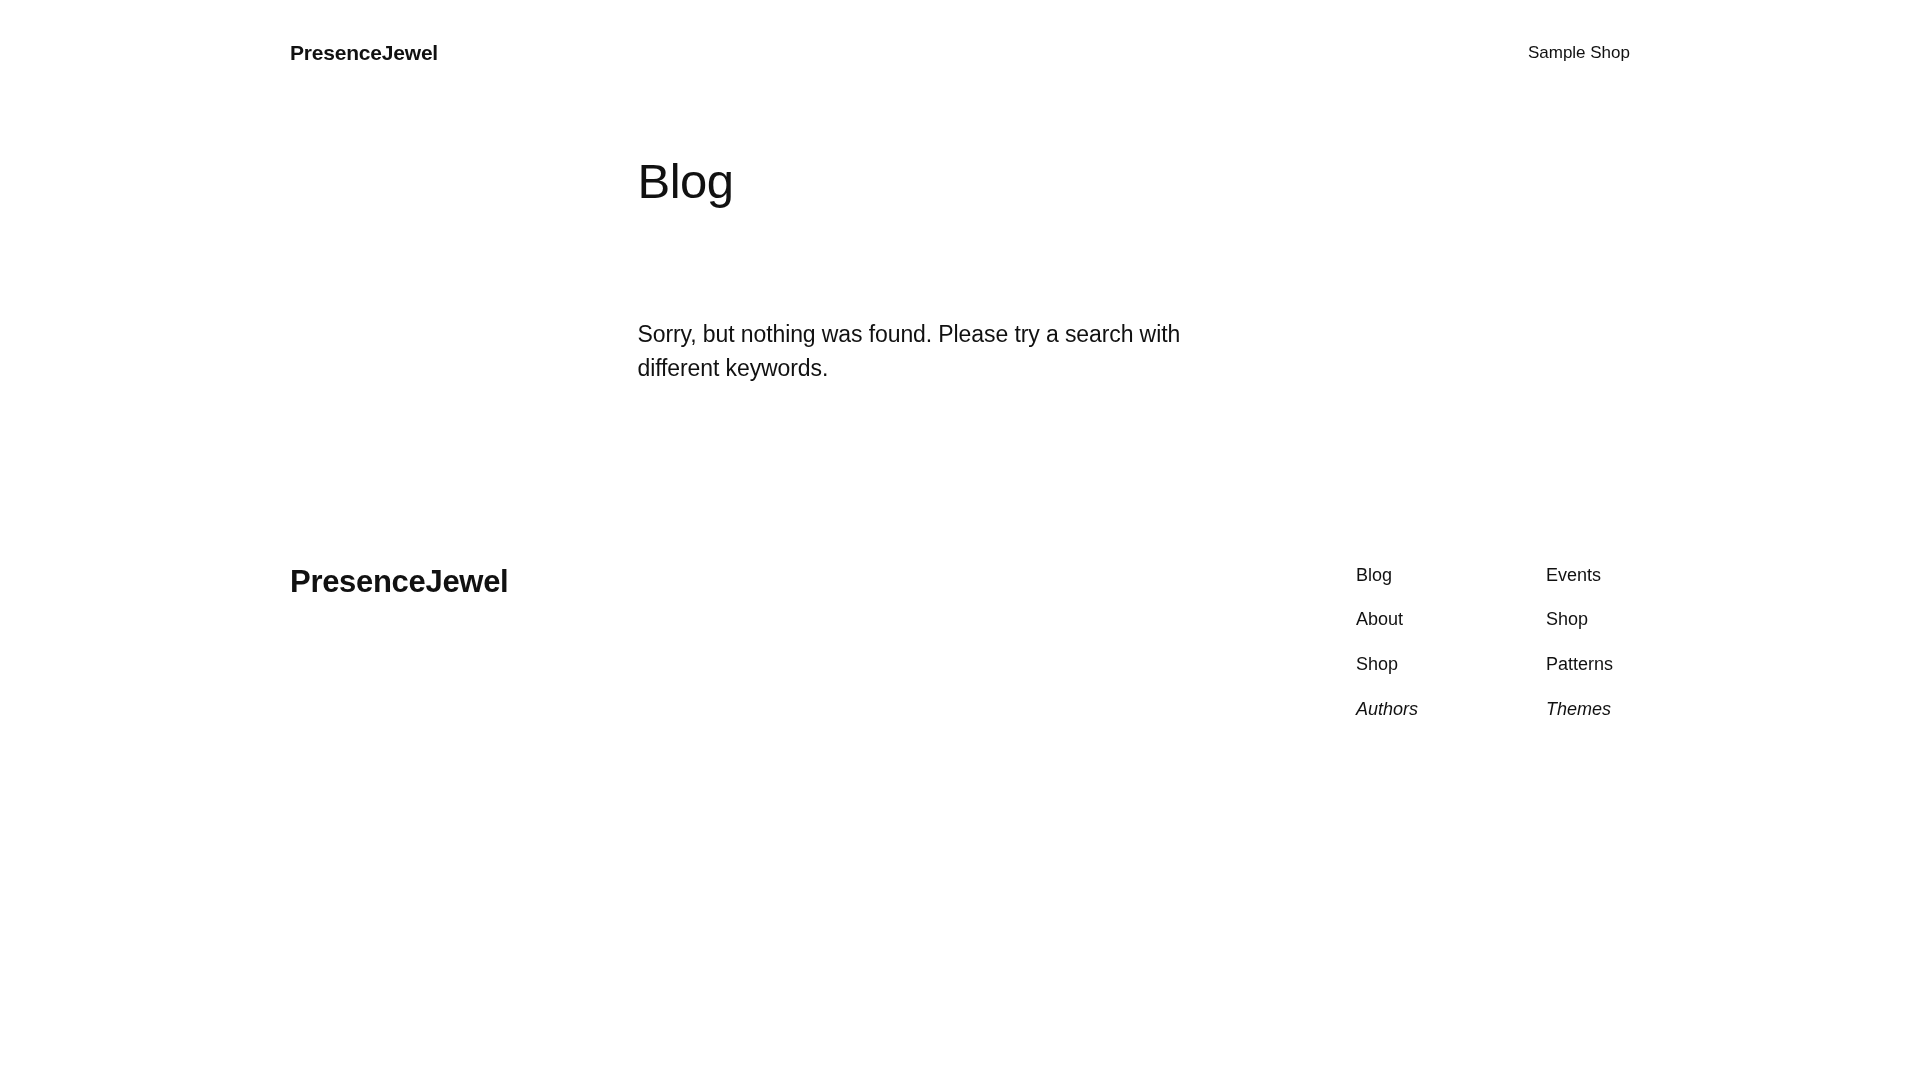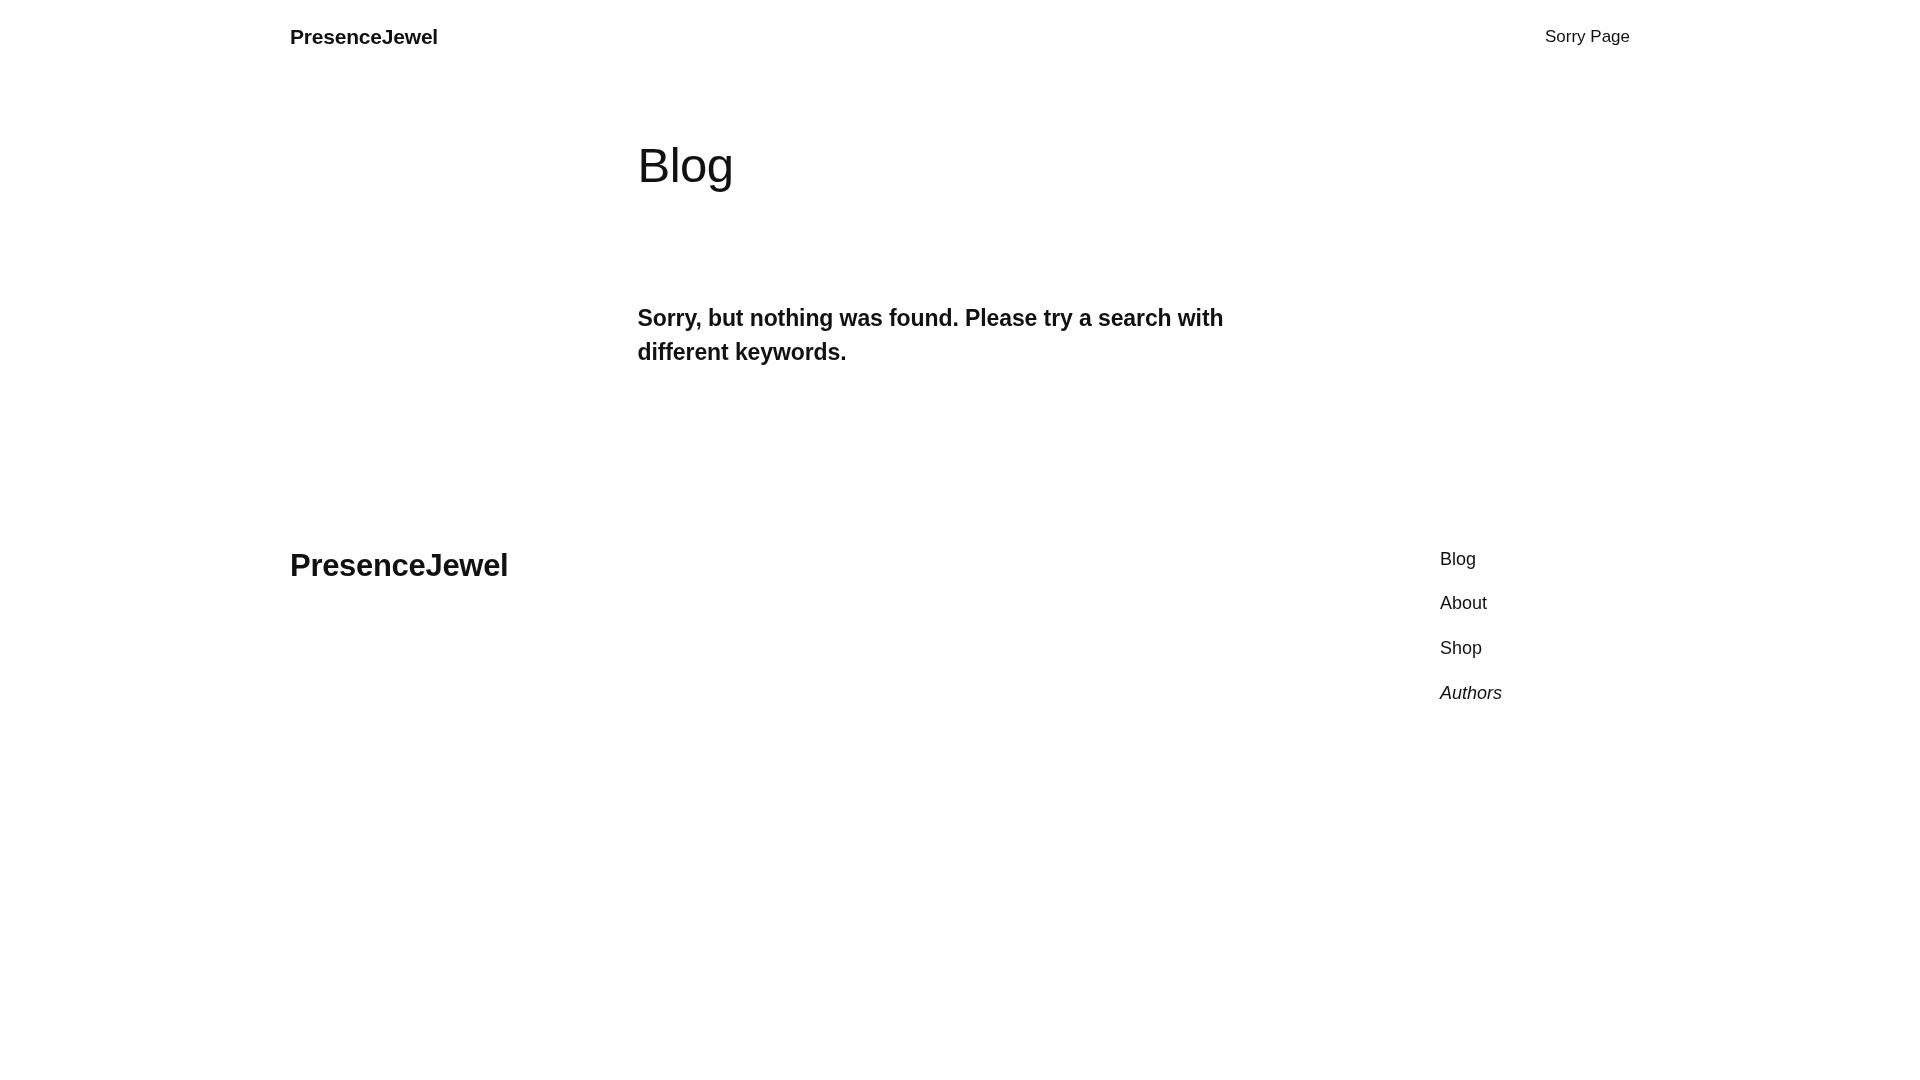--- a/index.html
+++ b/index.html
@@ -8,21 +8,21 @@
     height: 1080px;
     background: #ffffff;
     color: #111111;
     font-family: "Liberation Sans", sans-serif;
     -webkit-font-smoothing: antialiased;
   }
   a { color: #111111; text-decoration: none; cursor: pointer; }
 
   .container {
     width: 1340px;
-    margin: 0 auto;
+    margin: 16px auto;
   }
 
   
   .site-header {
     padding-top: 25px;
     display: flex;
     justify-content: space-between;
     align-items: center;
     height: 49px;
   }
@@ -46,21 +46,21 @@
   .page-title {
     margin-top: 87px;
     font-size: 49px;
     font-weight: 400;
     letter-spacing: -0.5px;
     line-height: 1.2;
   }
   .not-found-message {
     margin-top: 106px;
     font-size: 23px;
-    font-weight: 700;
+    font-weight: 400;
     line-height: 1.5;
     max-width: 600px;
     letter-spacing: -0.1px;
   }
 
   
   .site-footer {
     margin-top: 177px;
   }
   .footer-top {
@@ -106,34 +106,40 @@
     text-decoration: underline;
     text-underline-offset: 2px;
   }
 </style>
 </head>
 <body>
 
 <header class="site-header container">
   <a class="site-logo">PresenceJewel</a>
   <nav class="header-nav">
-    <a>Sorry Page</a>
+    <a>Sample Shop</a>
   </nav>
 </header>
 
 <main class="main-column">
   <h1 class="page-title">Blog</h1>
   <p class="not-found-message">Sorry, but nothing was found. Please try a search with different keywords.</p>
 </main>
 
 <footer class="site-footer container">
   <div class="footer-top">
     <a class="footer-logo">PresenceJewel</a>
     <nav class="footer-nav">
       <ul class="footer-col footer-col-1">
         <li><a>Blog</a></li>
         <li><a>About</a></li>
         <li><a>Shop</a></li>
         <li><a>Authors</a></li>
       </ul>
+      <ul class="footer-col footer-col-2">
+        <li><a>Events</a></li>
+        <li><a>Shop</a></li>
+        <li><a>Patterns</a></li>
+        <li><a>Themes</a></li>
+      </ul>
     </nav>
   </div>
 </footer>
 
 </body></html>

